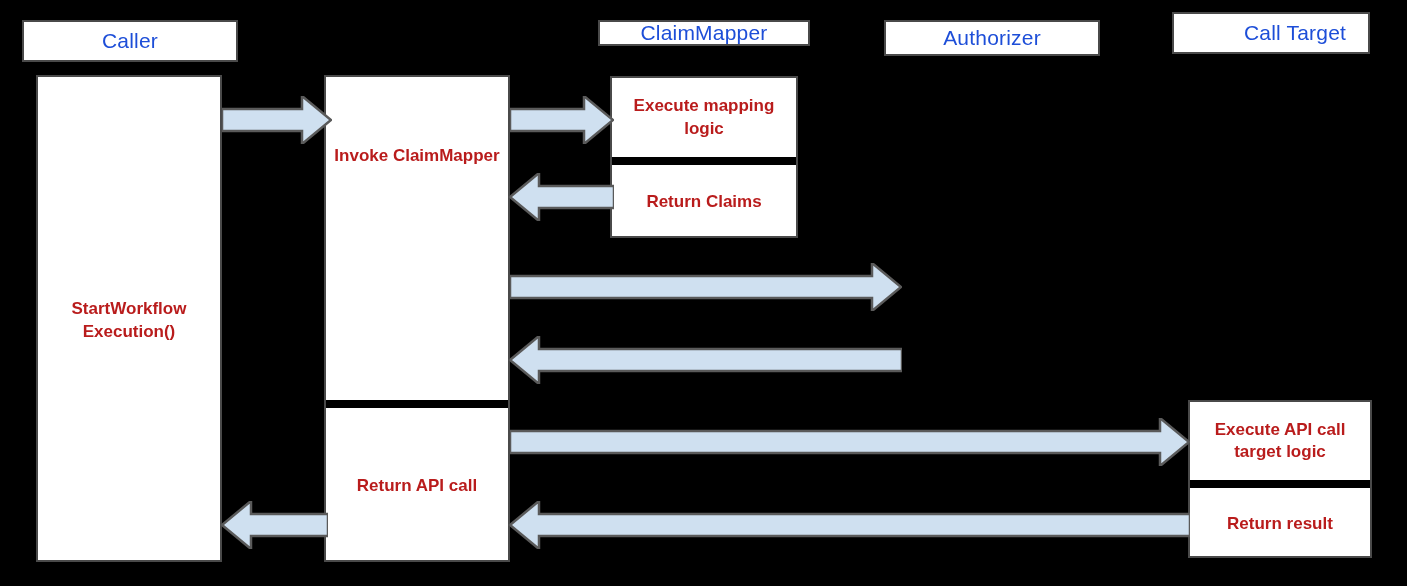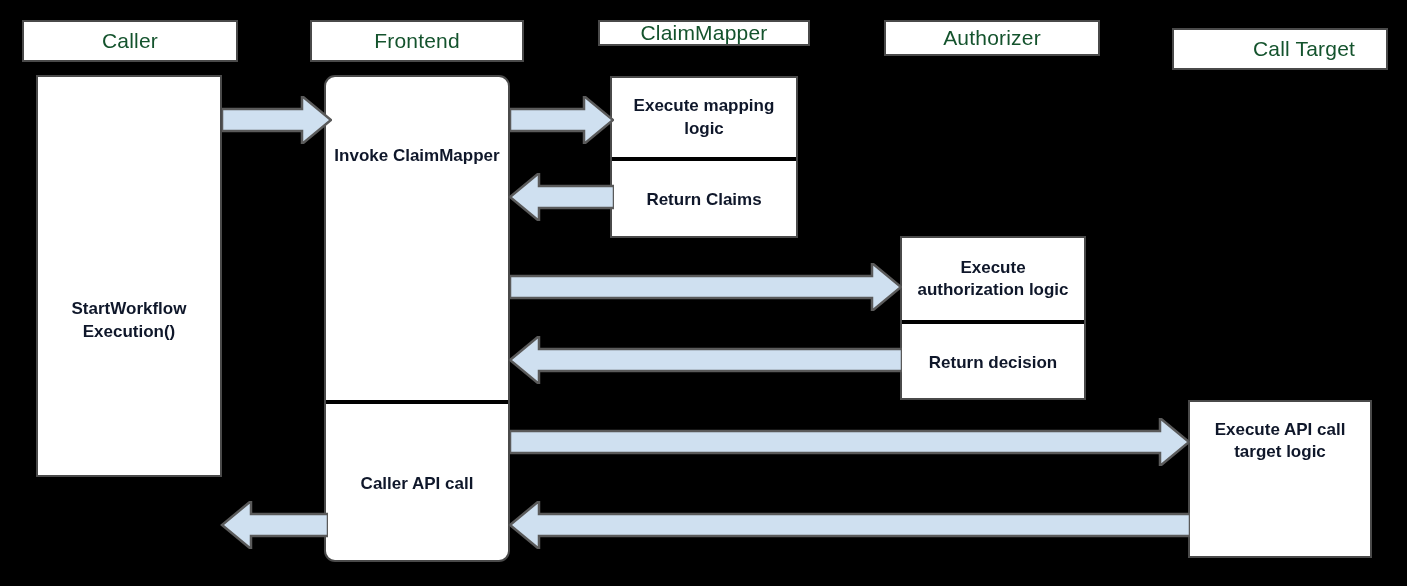--- a/index.html
+++ b/index.html
@@ -18,21 +18,21 @@
 
   
   .lifeline-header {
     position: absolute;
     background: #ffffff;
     border: 2px solid #4a4a4a;
     box-sizing: border-box;
     display: flex;
     align-items: center;
     justify-content: center;
-    color: #14532d;
+    color: #1d4ed8;
     font-size: 21px;
     font-weight: 400;
     letter-spacing: 0.2px;
   }
 
   
   .activation {
     position: absolute;
     background: #ffffff;
     border: 2px solid #4a4a4a;
@@ -40,80 +40,74 @@
     z-index: 3;
   }
   .segment {
     position: absolute;
     left: 0;
     right: 0;
     display: flex;
     align-items: center;
     justify-content: center;
     text-align: center;
-    color: #0f172a;
+    color: #b91c1c;
     font-size: 17px;
     font-weight: bold;
     line-height: 1.3;
     box-sizing: border-box;
     padding: 2px 6px;
   }
   .segment.divider-top {
-    border-top: 4px solid #000000;
+    border-top: 8px solid #000000;
   }
 
   
   .arrow {
     position: absolute;
     z-index: 6;
   }
   .arrow svg { display: block; }
 </style>
 </head>
 <body>
 
 <div id="diagram-root">
 
   <div class="lifeline-header" style="left:22px; top:20px; width:216px; height:42px;">
     <span>Caller</span>
   </div>
-  <div class="lifeline-header" style="left:310px; top:20px; width:214px; height:42px;">
-    <span>Frontend</span>
-  </div>
   <div class="lifeline-header" style="left:598px; top:20px; width:212px; height:26px;">
     <span>ClaimMapper</span>
   </div>
   <div class="lifeline-header" style="left:884px; top:20px; width:216px; height:36px;">
     <span>Authorizer</span>
   </div>
-  <div class="lifeline-header" style="left:1172px; top:28px; width:216px; height:42px;padding-left:48px;">
+  <div class="lifeline-header" style="left:1172px; top:12px; width:198px; height:42px;padding-left:48px;">
     <span>Call Target</span>
   </div>
 
-  <div class="activation" style="left:36px; top:75px; width:186px; height:402px;">
+  <div class="activation" style="left:36px; top:75px; width:186px; height:487px;">
     <div class="segment" style="top:0; height:487px;">StartWorkflow Execution()</div>
   </div>
 
-  <div class="activation" style="left:324px; top:75px; width:186px; height:487px;border-radius:11px;">
+  <div class="activation" style="left:324px; top:75px; width:186px; height:487px;">
     <div class="segment" style="top:0; height:159px;">Invoke ClaimMapper</div>
-    <div class="segment divider-top" style="top:323px; height:164px;">Caller API call</div>
+    <div class="segment divider-top" style="top:323px; height:164px;">Return API call</div>
   </div>
 
   <div class="activation" style="left:610px; top:76px; width:188px; height:162px;">
     <div class="segment" style="top:0; height:79px;">Execute mapping logic</div>
     <div class="segment divider-top" style="top:79px; height:83px;">Return Claims</div>
   </div>
 
-  <div class="activation" style="left:900px; top:236px; width:186px; height:164px;">
-    <div class="segment" style="top:0; height:82px;">Execute authorization logic</div>
-    <div class="segment divider-top" style="top:82px; height:82px;">Return decision</div>
-  </div>
 
   <div class="activation" style="left:1188px; top:400px; width:184px; height:158px;">
     <div class="segment" style="top:0; height:78px;">Execute API call target logic</div>
+    <div class="segment divider-top" style="top:78px; height:80px;">Return result</div>
   </div>
 
   <div class="arrow" style="left:222px; top:96px;">
     <svg width="110" height="48" viewBox="0 0 110 48">
       <polygon points="0,13 80,13 80,0 109,24 80,48 80,35 0,35" fill="#cfe0f0" stroke="#5a5a5a" stroke-width="2.5" stroke-linejoin="miter"></polygon>
     </svg>
   </div>
 
   <div class="arrow" style="left:510px; top:96px;">
     <svg width="104" height="48" viewBox="0 0 104 48">

